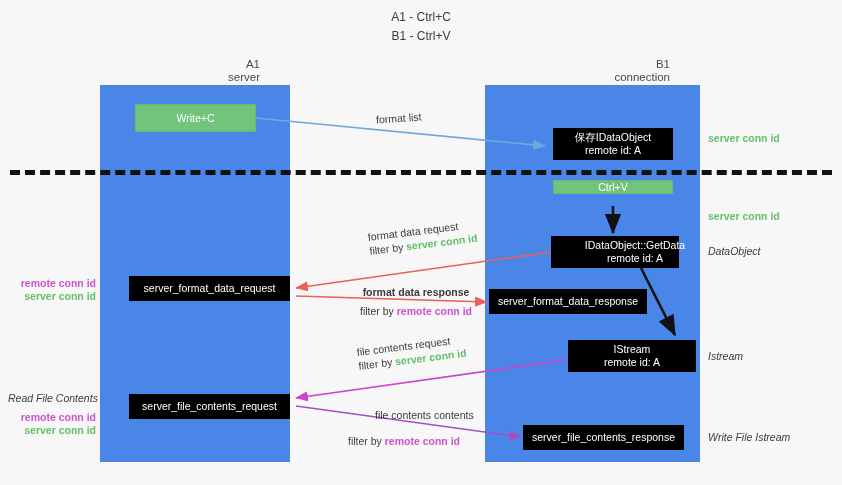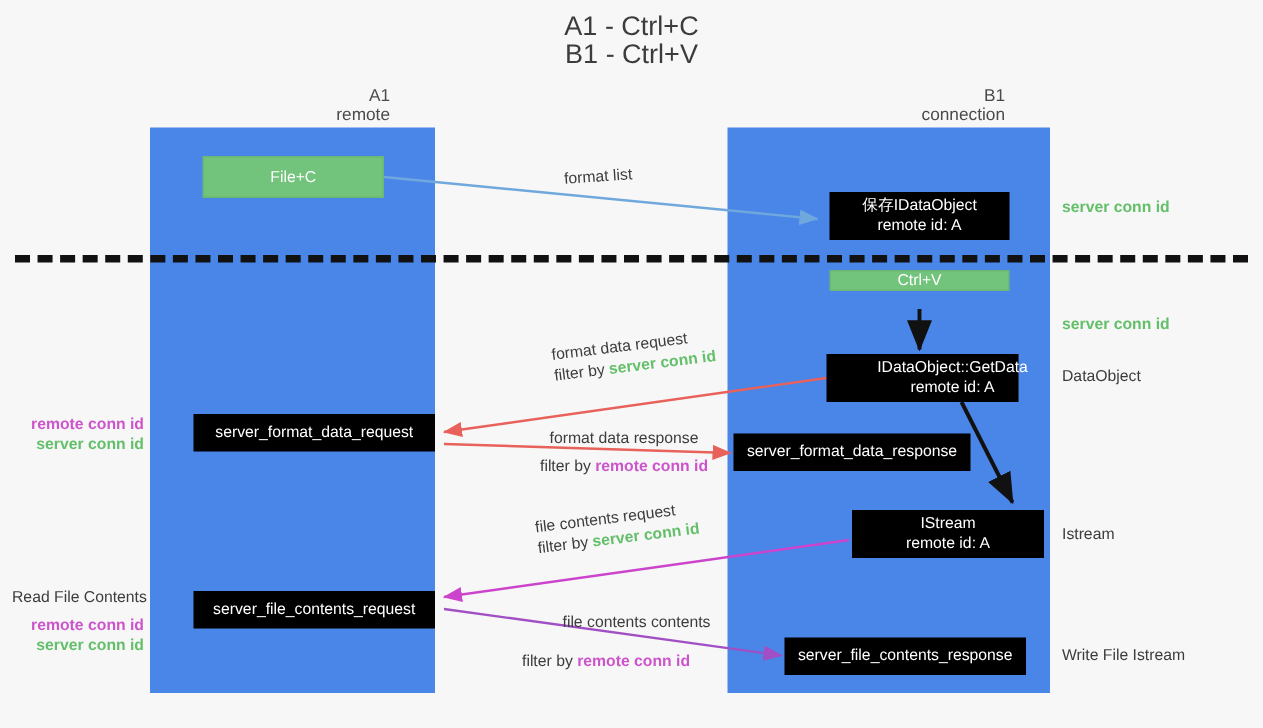--- a/index.html
+++ b/index.html
@@ -10,21 +10,21 @@
     position:relative;
     overflow:hidden;
     color:#404040;
   }
   #stage{position:absolute;left:0;top:0;width:842px;height:485px;}
   .abs{position:absolute;}
 
   
   #title{
     left:0;top:8px;width:842px;text-align:center;
-    font-size:18px;line-height:19px;color:#3c3c3c;
+    font-size:12px;line-height:19px;color:#3c3c3c;
   }
 
   
   .col-head{
     text-align:right;font-size:11.5px;line-height:13px;color:#4a4a4a;
   }
 
   
   .lane{background:#4a86e8;}
 
@@ -38,21 +38,21 @@
     border:1px solid rgba(0,0,0,0.06);
   }
   .box.orange{background:#000000;}
   .box.green{background:#72c37b;}
   .box .l2{font-size:10.5px;}
 
   
   .ann{font-size:10.5px;line-height:13px;}
   .ann.green{color:#64bf6a;font-weight:bold;}
   .ann.magenta{color:#cc55cc;font-weight:bold;}
-  .ann.plain{color:#3c3c3c;}
+  .ann.plain{color:#3c3c3c;font-style:italic;}
 
   
   #dashline{
     left:10px;top:170px;width:822px;height:0;
     border-top:5px dashed #111111;
   }
 
   
   .alabel{
     font-size:10.5px;line-height:14px;color:#3c3c3c;white-space:nowrap;
@@ -67,21 +67,21 @@
 
 <div id="stage">
 
   <div class="abs" id="title">
     <div>A1 - Ctrl+C</div>
     <div>B1 - Ctrl+V</div>
   </div>
 
   <div class="abs col-head" style="left:140px;top:58px;width:120px;">
     <div>A1</div>
-    <div>remote</div>
+    <div>server</div>
   </div>
   <div class="abs col-head" style="left:540px;top:58px;width:130px;">
     <div>B1</div>
     <div>connection</div>
   </div>
 
   <div class="abs lane" style="left:100px;top:85px;width:190px;height:377px;"></div>
   <div class="abs lane" style="left:485px;top:85px;width:215px;height:377px;"></div>
 
   <svg id="wires">
@@ -112,21 +112,21 @@
     <line x1="296" y1="296" x2="487" y2="302" stroke="#e8615a" stroke-width="1.6" marker-end="url(#ah-red)"></line>
 
     <line x1="641" y1="268" x2="675" y2="335" stroke="#111111" stroke-width="2.6" marker-end="url(#ah-blk)"></line>
 
     <line x1="566" y1="360" x2="296" y2="398" stroke="#cc44cc" stroke-width="1.6" marker-end="url(#ah-mag)"></line>
 
     <line x1="296" y1="406" x2="521" y2="437" stroke="#a14fc4" stroke-width="1.6" marker-end="url(#ah-pur)"></line>
   </svg>
 
   <div class="abs box green" style="left:135px;top:104px;width:121px;height:28px;">
-    <div>File+C</div>
+    <div>Write+C</div>
   </div>
 
   <div class="abs box orange" style="left:553px;top:128px;width:120px;height:32px;">
     <div>保存IDataObject</div>
     <div class="l2">remote id: A</div>
   </div>
 
   <div class="abs box green" style="left:553px;top:180px;width:120px;height:14px;">
     <div>Ctrl+V</div>
   </div>
@@ -182,21 +182,21 @@
 
   <div class="abs alabel" style="left:367px;top:230px;transform:rotate(-7deg);transform-origin:left top;">
     <div><span>format data request</span></div>
     <div>
       <span>filter by</span>
       <span class="g">server conn id</span>
     </div>
   </div>
 
   <div class="abs alabel" style="left:360px;top:285px;">
-    <div style="text-align:center;"><span>format data response</span></div>
+    <div style="text-align:center;font-weight:bold;"><span>format data response</span></div>
     <div style="margin-top:5px;">
       <span>filter by</span>
       <span class="m">remote conn id</span>
     </div>
   </div>
 
   <div class="abs alabel" style="left:356px;top:345px;transform:rotate(-7deg);transform-origin:left top;">
     <div><span>file contents request</span></div>
     <div>
       <span>filter by</span>

